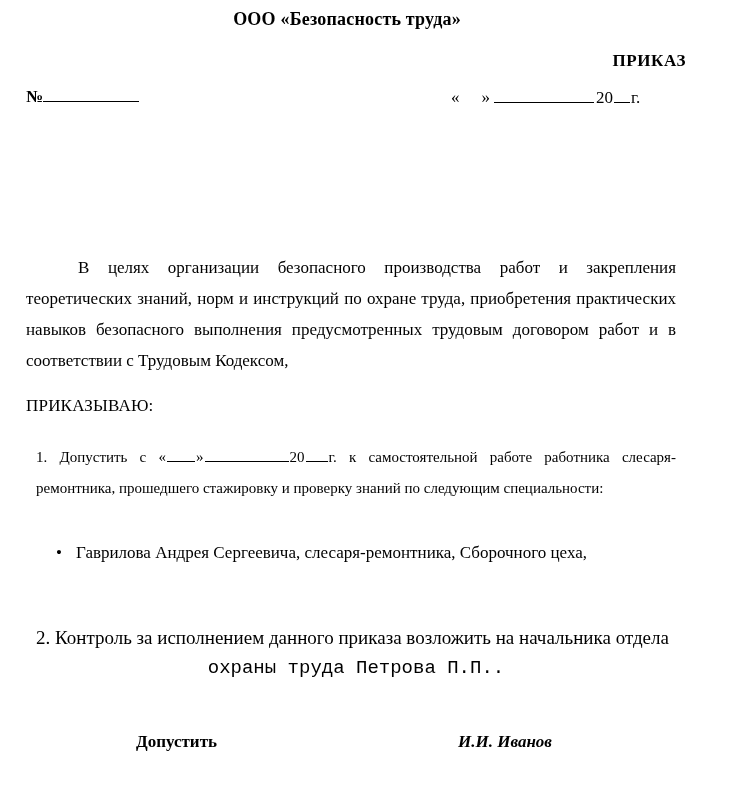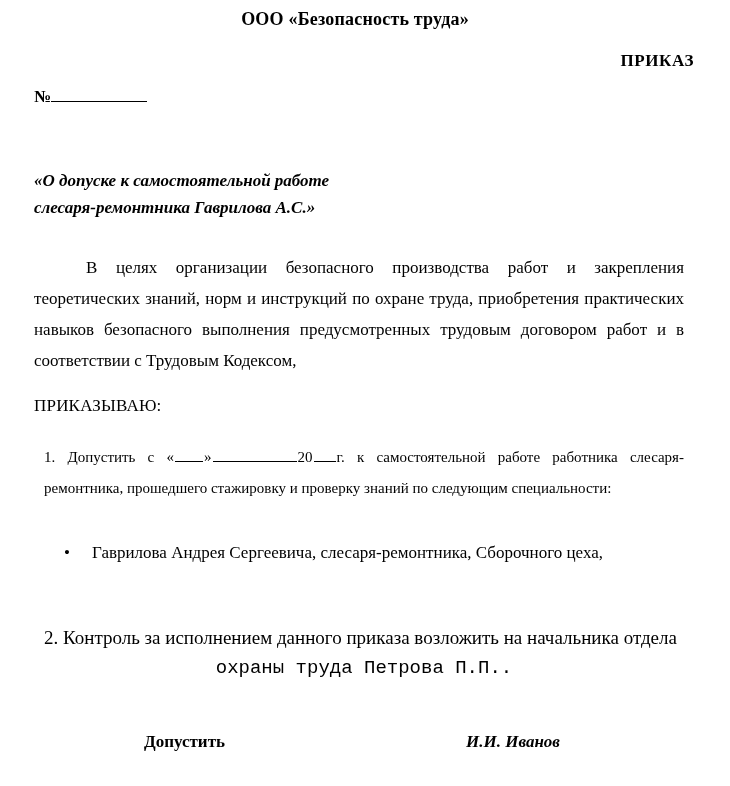--- a/index.html
+++ b/index.html
@@ -11,21 +11,21 @@
     width: 730px;
     height: 786px;
     position: relative;
     font-family: "Liberation Serif", "DejaVu Serif", serif;
     color: #000000;
     overflow: hidden;
   }
 
   .page {
     position: absolute;
-    left: 16px; top: 0;
+    left: 8px; top: 0;
     width: 670px;
     height: 786px;
   }
 
   
   .org-name {
     position: absolute;
     left: 0; top: 9px;
     width: 678px;
     text-align: center;
@@ -145,21 +145,21 @@
   }
   .bullet-mark {
     position: absolute;
     left: 0; top: 0;
     width: 20px;
     font-size: 17px;
     line-height: 31px;
   }
   .bullet-text {
     display: block;
-    margin-left: 28px;
+    margin-left: 20px;
     text-align: justify;
   }
   .bullet-text .last-line {
     display: block;
     text-align: left;
   }
 
   
   .item-two {
     position: absolute;
@@ -199,26 +199,25 @@
 <div class="page">
 
   <div class="org-name">ООО «Безопасность труда»</div>
 
   <div class="doc-type">ПРИКАЗ</div>
 
   <div class="numdate-row">
     <div class="num-block">
       <span class="num-label">№</span><span class="blank blank-num"></span>
     </div>
-  </div>
-
-  <div class="subject">
-    <span class="line">«О допуске к самостоятельной работе</span>
-    <span class="line">слесаря-ремонтника Гаврилова А.С.»</span>
-  </div>
+    <div class="date-block">
+      <span class="q-open">«</span><span>»</span><span class="blank blank-month"></span><span>20</span><span class="blank blank-year"></span><span>г.</span>
+    </div>
+  </div>
+
 
   <div class="preamble">В целях организации безопасного производства работ и закрепления теоретических знаний, норм и инструкций по охране труда, приобретения практических навыков безопасного выполнения предусмотренных трудовым договором работ и в соответствии с Трудовым Кодексом,</div>
 
   <div class="order-word">ПРИКАЗЫВАЮ:</div>
 
   <div class="item-one">
     <span>1. Допустить с</span>
     <span>«</span><span class="blank blank-day2"></span><span>»</span><span class="blank blank-month2"></span><span>20</span><span class="blank blank-year2"></span><span>г.</span>
     <span>к самостоятельной работе работника слесаря-ремонтника, прошедшего стажировку и проверку знаний по следующим специальности:</span>
   </div>

